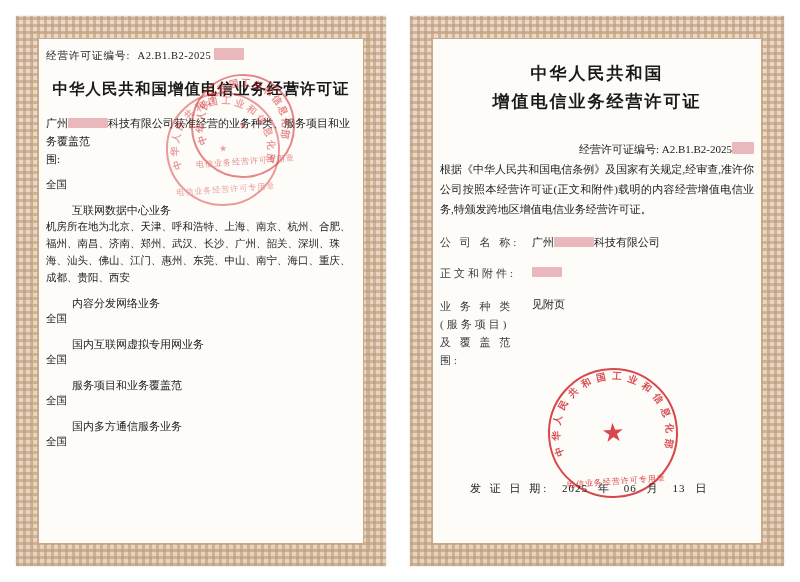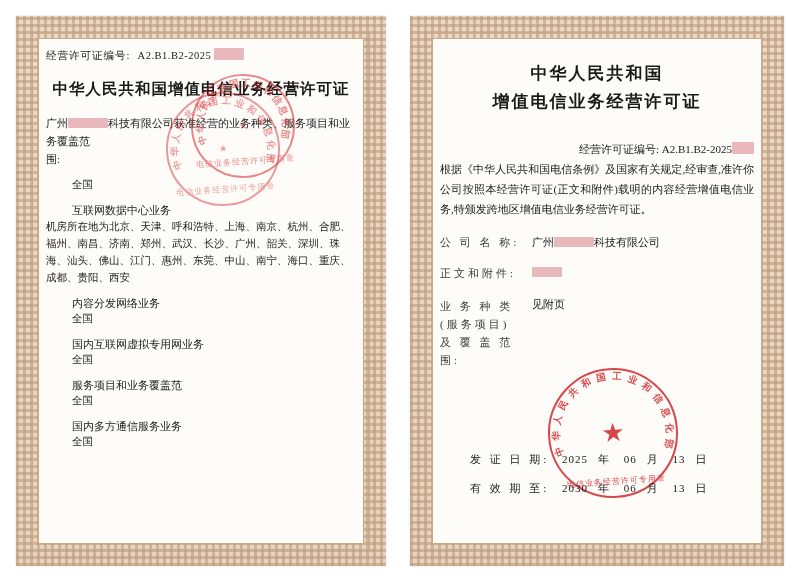--- a/index.html
+++ b/index.html
@@ -123,21 +123,20 @@
   .biz-item { margin-top: 9px; }
   .biz-name {
     font-size: 11px;
     line-height: 16px;
     margin-left: 26px;
     font-weight: normal;
   }
   .biz-scope {
     font-size: 10.5px;
     line-height: 16px;
-    margin-left: 26px;
   }
   .biz-scope-wide {
     font-size: 10.5px;
     line-height: 17px;
     margin-left: 0px;
   }
 
   
   .right-title {
     text-align: center;
@@ -436,26 +435,18 @@
 
       <div class="date-block">
         <div class="date-row">
           <div class="date-label">发 证 日 期:</div>
           <div class="date-value">
             <span>2025</span><span>年</span>
             <span>06</span><span>月</span>
             <span>13</span><span>日</span>
           </div>
         </div>
-        <div class="date-row">
-          <div class="date-label">有 效 期 至:</div>
-          <div class="date-value">
-            <span>2030</span><span>年</span>
-            <span>06</span><span>月</span>
-            <span>13</span><span>日</span>
-          </div>
-        </div>
       </div>
 
     </div>
   </div>
 
 </div>
 
 </body></html>

